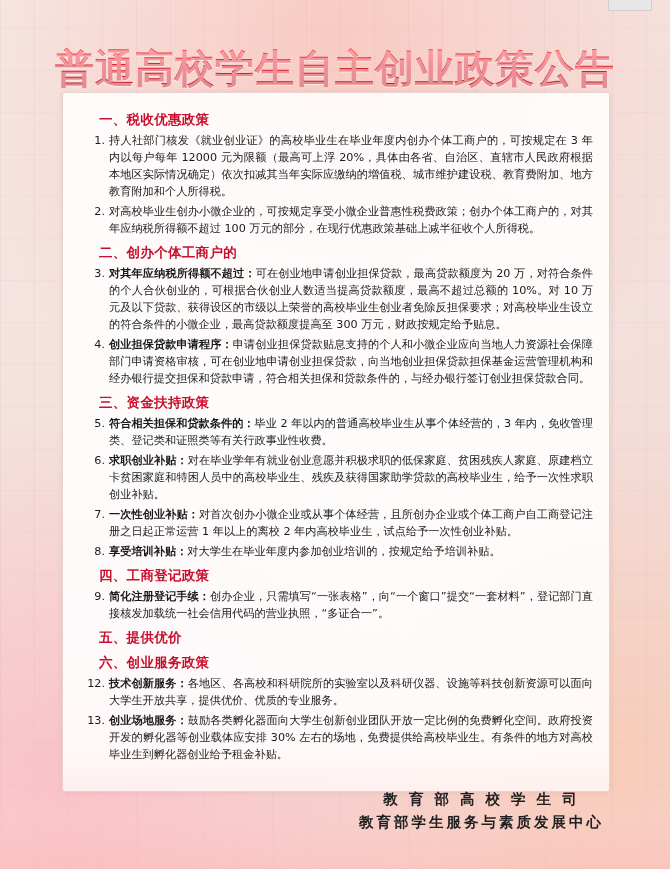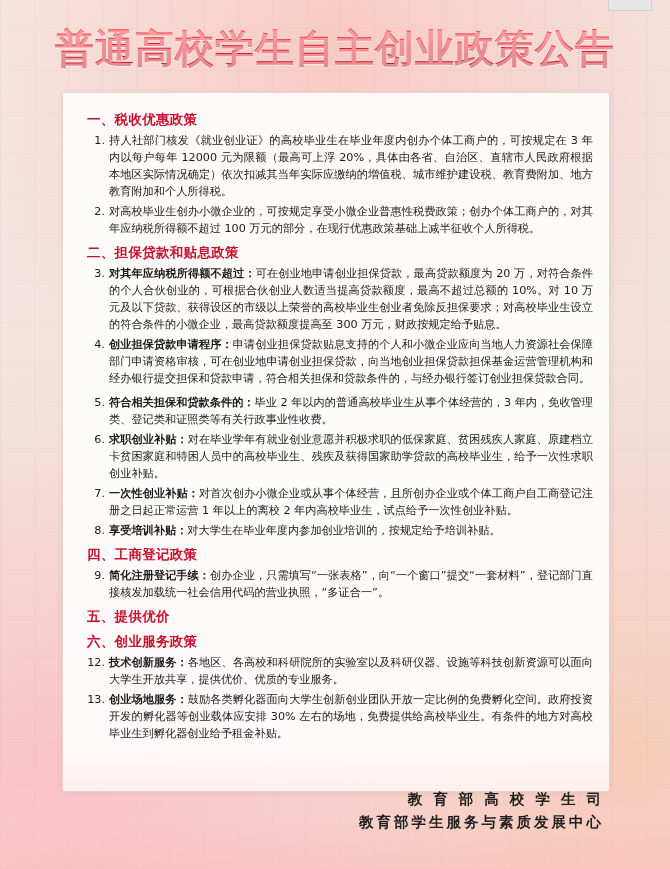--- a/index.html
+++ b/index.html
@@ -42,20 +42,21 @@
     height: 10px;
     background: #e7e7e7;
     border: 1px solid #cfcfcf;
     border-top: none;
   }
   .title-wrap {
     position: relative;
     text-align: center;
     padding-top: 22px;
     padding-bottom: 8px;
+    margin-top: 20px;
   }
   .main-title {
     display: inline-block;
     font-family: "DejaVu Sans", "Liberation Sans", sans-serif;
     font-size: 39px;
     font-weight: bold;
     letter-spacing: 1px;
     background: linear-gradient(180deg, #ff4d4d 0%, #e01f2d 45%, #b8121f 100%);
     -webkit-background-clip: text;
     background-clip: text;
@@ -75,21 +76,21 @@
     box-shadow: 0 1px 5px rgba(150,90,90,0.13);
     padding: 14px 16px 10px 16px;
     overflow: hidden;
   }
   .section { margin-bottom: 7px; }
   .section-title {
     color: #c8102e;
     font-weight: bold;
     font-size: 13.5px;
     font-family: "DejaVu Sans", "Liberation Sans", sans-serif;
-    margin: 4px 0 3px 8px;
+    margin: 4px 0 3px 20px;
     letter-spacing: 0.3px;
   }
   ol.items {
     list-style: none;
     margin: 0;
     padding: 0;
   }
   ol.items li {
     position: relative;
     font-size: 11.2px;
@@ -117,21 +118,21 @@
     right: 66px;
     bottom: 36px;
     text-align: right;
     color: #1f1f1f;
     font-family: "DejaVu Sans", "Liberation Sans", sans-serif;
     font-weight: bold;
     font-size: 14.5px;
     line-height: 1.55;
     letter-spacing: 3px;
   }
-  .footer div { white-space: nowrap; }
+  .footer div { white-space: nowrap; text-align: center; }
   .bottom-wash {
     position: absolute;
     left: 0; right: 0; bottom: 0;
     height: 120px;
     background: linear-gradient(180deg, rgba(255,255,255,0) 0%, rgba(255,205,200,0.35) 60%, rgba(255,190,185,0.5) 100%);
     pointer-events: none;
   }
 </style>
 </head>
 <body>
@@ -147,27 +148,28 @@
   <div class="card">
     <div id="sections-root">
         <div class="section">
           <div class="section-title">一、税收优惠政策</div>
           <ol class="items">
             <li><span class="num">1.</span><span>持人社部门核发《就业创业证》的高校毕业生在毕业年度内创办个体工商户的，可按规定在 3 年内以每户每年 12000 元为限额（最高可上浮 20%，具体由各省、自治区、直辖市人民政府根据本地区实际情况确定）依次扣减其当年实际应缴纳的增值税、城市维护建设税、教育费附加、地方教育附加和个人所得税。</span></li>
             <li><span class="num">2.</span><span>对高校毕业生创办小微企业的，可按规定享受小微企业普惠性税费政策；创办个体工商户的，对其年应纳税所得额不超过 100 万元的部分，在现行优惠政策基础上减半征收个人所得税。</span></li>
           </ol>
         </div>
         <div class="section">
-          <div class="section-title">二、担保贷款和贴息政策</div>
+          <div class="section-title">二、创办个体工商户的</div>
           <ol class="items">
             <li><span class="num">3.</span><span class="lead">对其年应纳税所得额不超过：</span><span>可在创业地申请创业担保贷款，最高贷款额度为 20 万，对符合条件的个人合伙创业的，可根据合伙创业人数适当提高贷款额度，最高不超过总额的 10%。对 10 万元及以下贷款、获得设区的市级以上荣誉的高校毕业生创业者免除反担保要求；对高校毕业生设立的符合条件的小微企业，最高贷款额度提高至 300 万元，财政按规定给予贴息。</span></li>
             <li><span class="num">4.</span><span class="lead">创业担保贷款申请程序：</span><span>申请创业担保贷款贴息支持的个人和小微企业应向当地人力资源社会保障部门申请资格审核，可在创业地申请创业担保贷款，向当地创业担保贷款担保基金运营管理机构和经办银行提交担保和贷款申请，符合相关担保和贷款条件的，与经办银行签订创业担保贷款合同。</span></li>
           </ol>
         </div>
         <div class="section">
+          <div class="section-title">三、资金扶持政策</div>
           <ol class="items">
             <li><span class="num">5.</span><span class="lead">符合相关担保和贷款条件的：</span><span>毕业 2 年以内的普通高校毕业生从事个体经营的，3 年内，免收管理类、登记类和证照类等有关行政事业性收费。</span></li>
             <li><span class="num">6.</span><span class="lead">求职创业补贴：</span><span>对在毕业学年有就业创业意愿并积极求职的低保家庭、贫困残疾人家庭、原建档立卡贫困家庭和特困人员中的高校毕业生、残疾及获得国家助学贷款的高校毕业生，给予一次性求职创业补贴。</span></li>
             <li><span class="num">7.</span><span class="lead">一次性创业补贴：</span><span>对首次创办小微企业或从事个体经营，且所创办企业或个体工商户自工商登记注册之日起正常运营 1 年以上的离校 2 年内高校毕业生，试点给予一次性创业补贴。</span></li>
             <li><span class="num">8.</span><span class="lead">享受培训补贴：</span><span>对大学生在毕业年度内参加创业培训的，按规定给予培训补贴。</span></li>
           </ol>
         </div>
         <div class="section">
           <div class="section-title">四、工商登记政策</div>
           <ol class="items">

